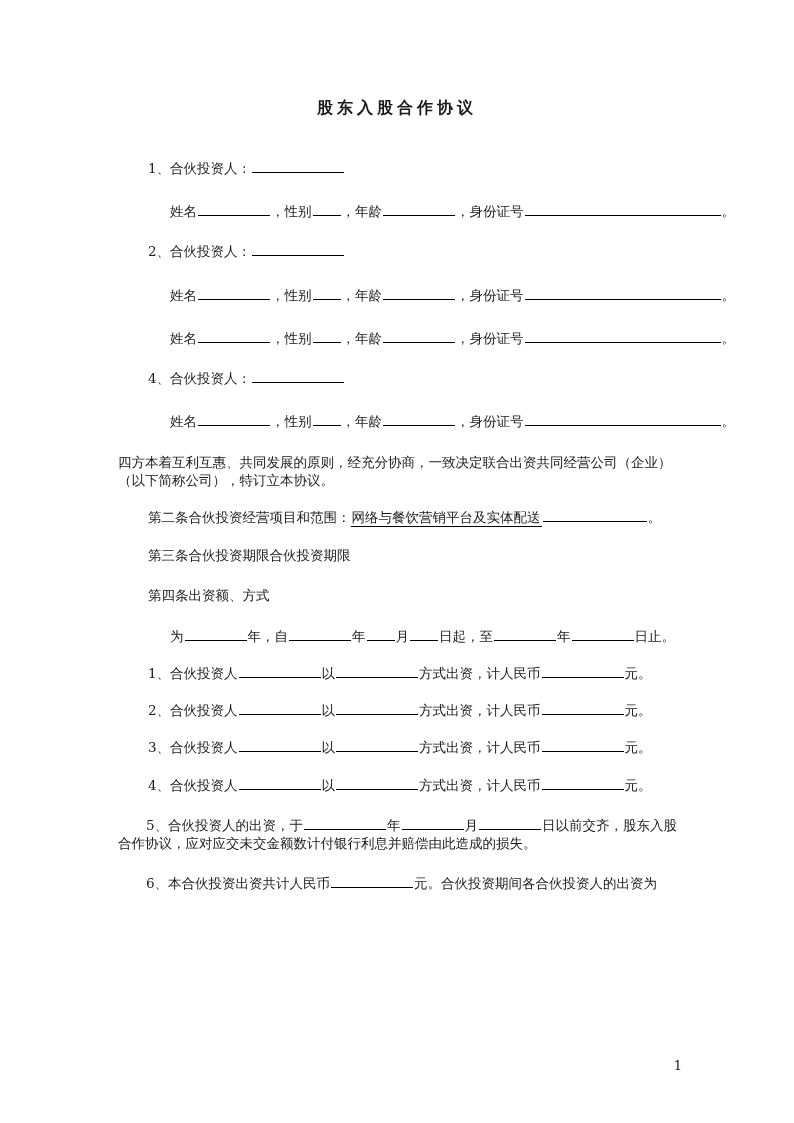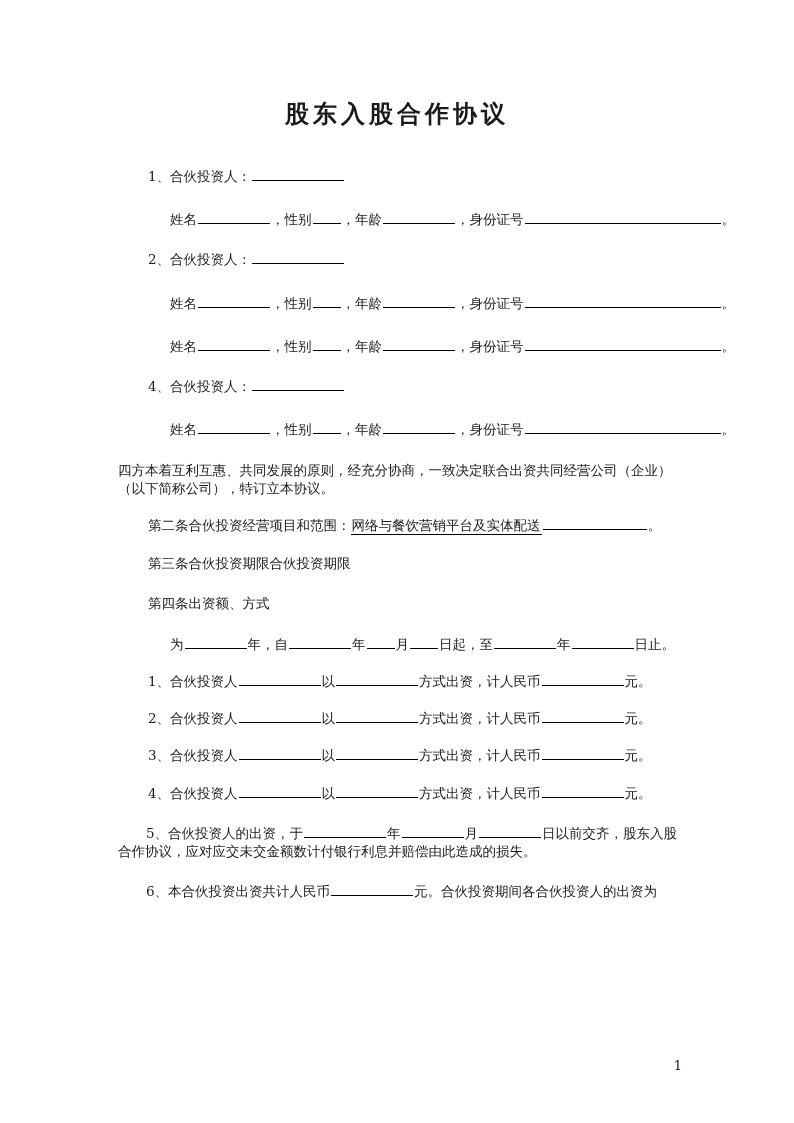--- a/index.html
+++ b/index.html
@@ -18,42 +18,42 @@
     box-sizing: border-box;
   }
 
   
   .doc-title {
     position: absolute;
     left: 0;
     right: 0;
     top: 98px;
     text-align: center;
-    font-size: 24px;
+    font-size: 16px;
     font-weight: bold;
     letter-spacing: 4px;
     font-family: "DejaVu Serif", "Liberation Serif", serif;
   }
 
   
   .body-block {
     position: absolute;
     left: 118px;
     top: 155px;
     width: 560px;
   }
 
   .ln {
     font-size: 13.5px;
     line-height: 1.35;
     white-space: nowrap;
   }
 
   
-  .ind-num   { padding-left: 30px; margin-top: 12px; }     
+  .ind-num   { padding-left: 30px; margin-top: 4px; }     
   .ind-sub   { padding-left: 52px; }                    
   .ind-art   { padding-left: 30px; }                    
   .ind-flow  { padding-left: 0; white-space: normal; text-indent: 0; }
   .ind-flow-i{ padding-left: 0; white-space: normal; text-indent: 28px; }
 
   
   .gap-lg { margin-top: 25px; }
   .gap-md { margin-top: 22px; }
   .gap-sm { margin-top: 19px; }
 

